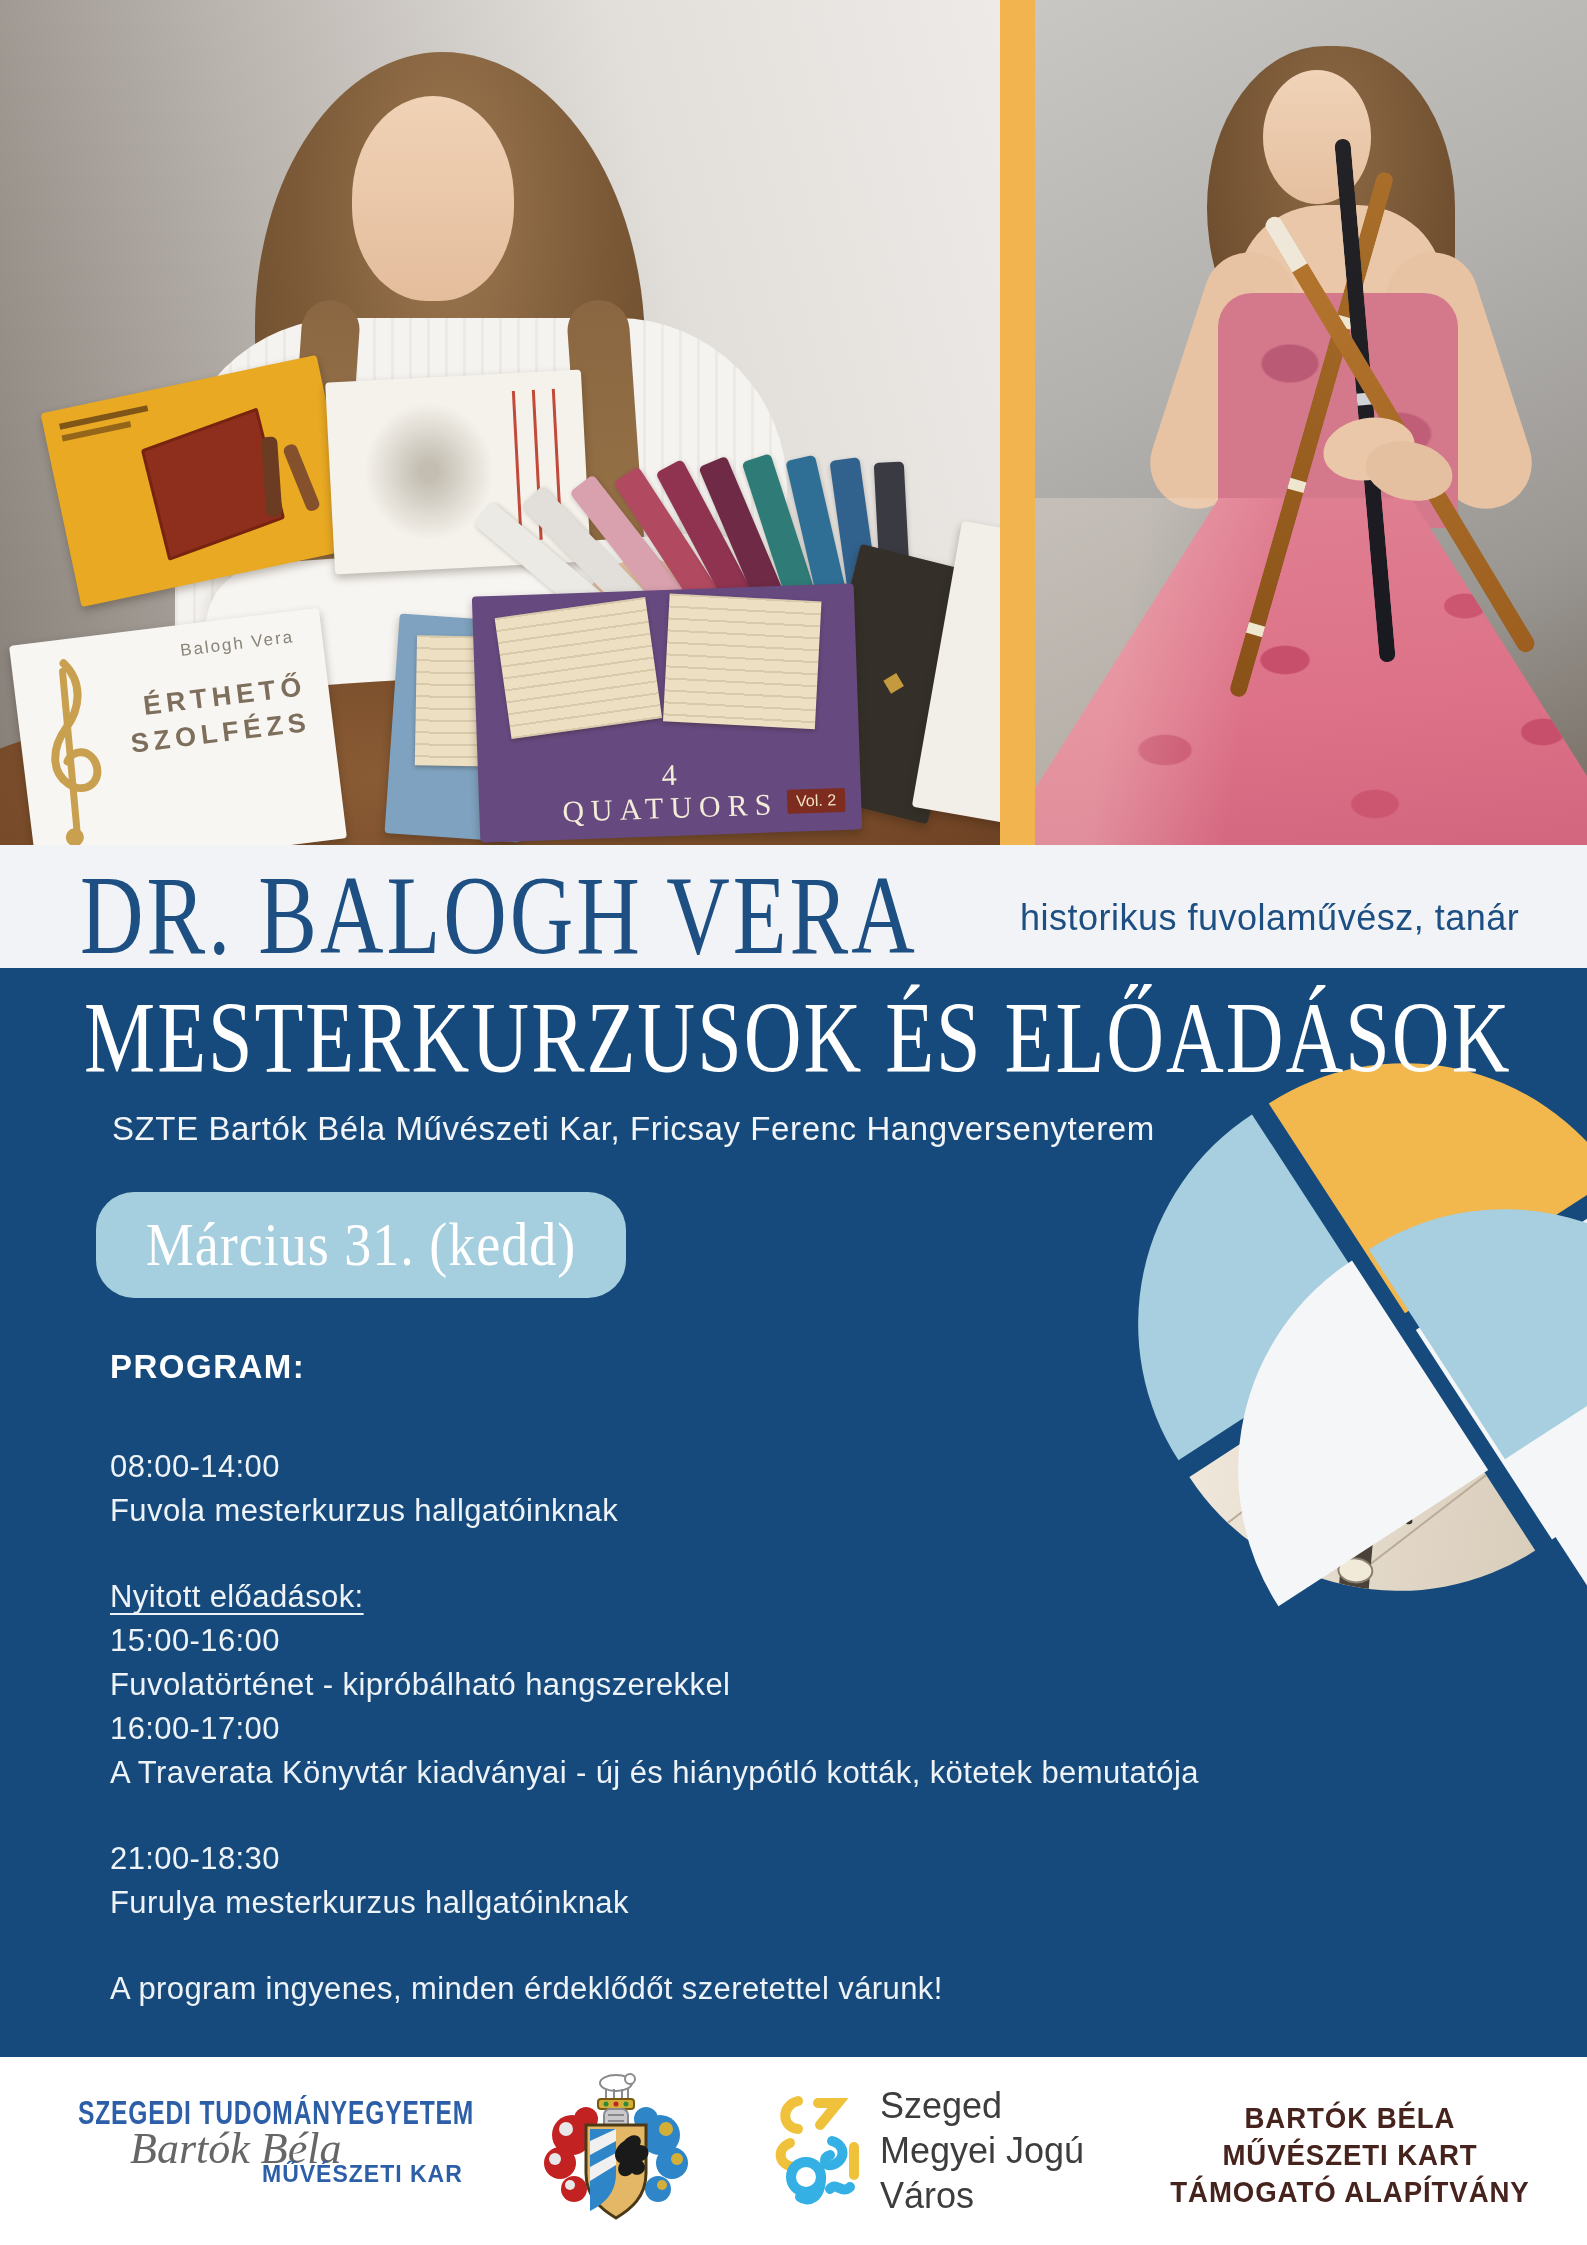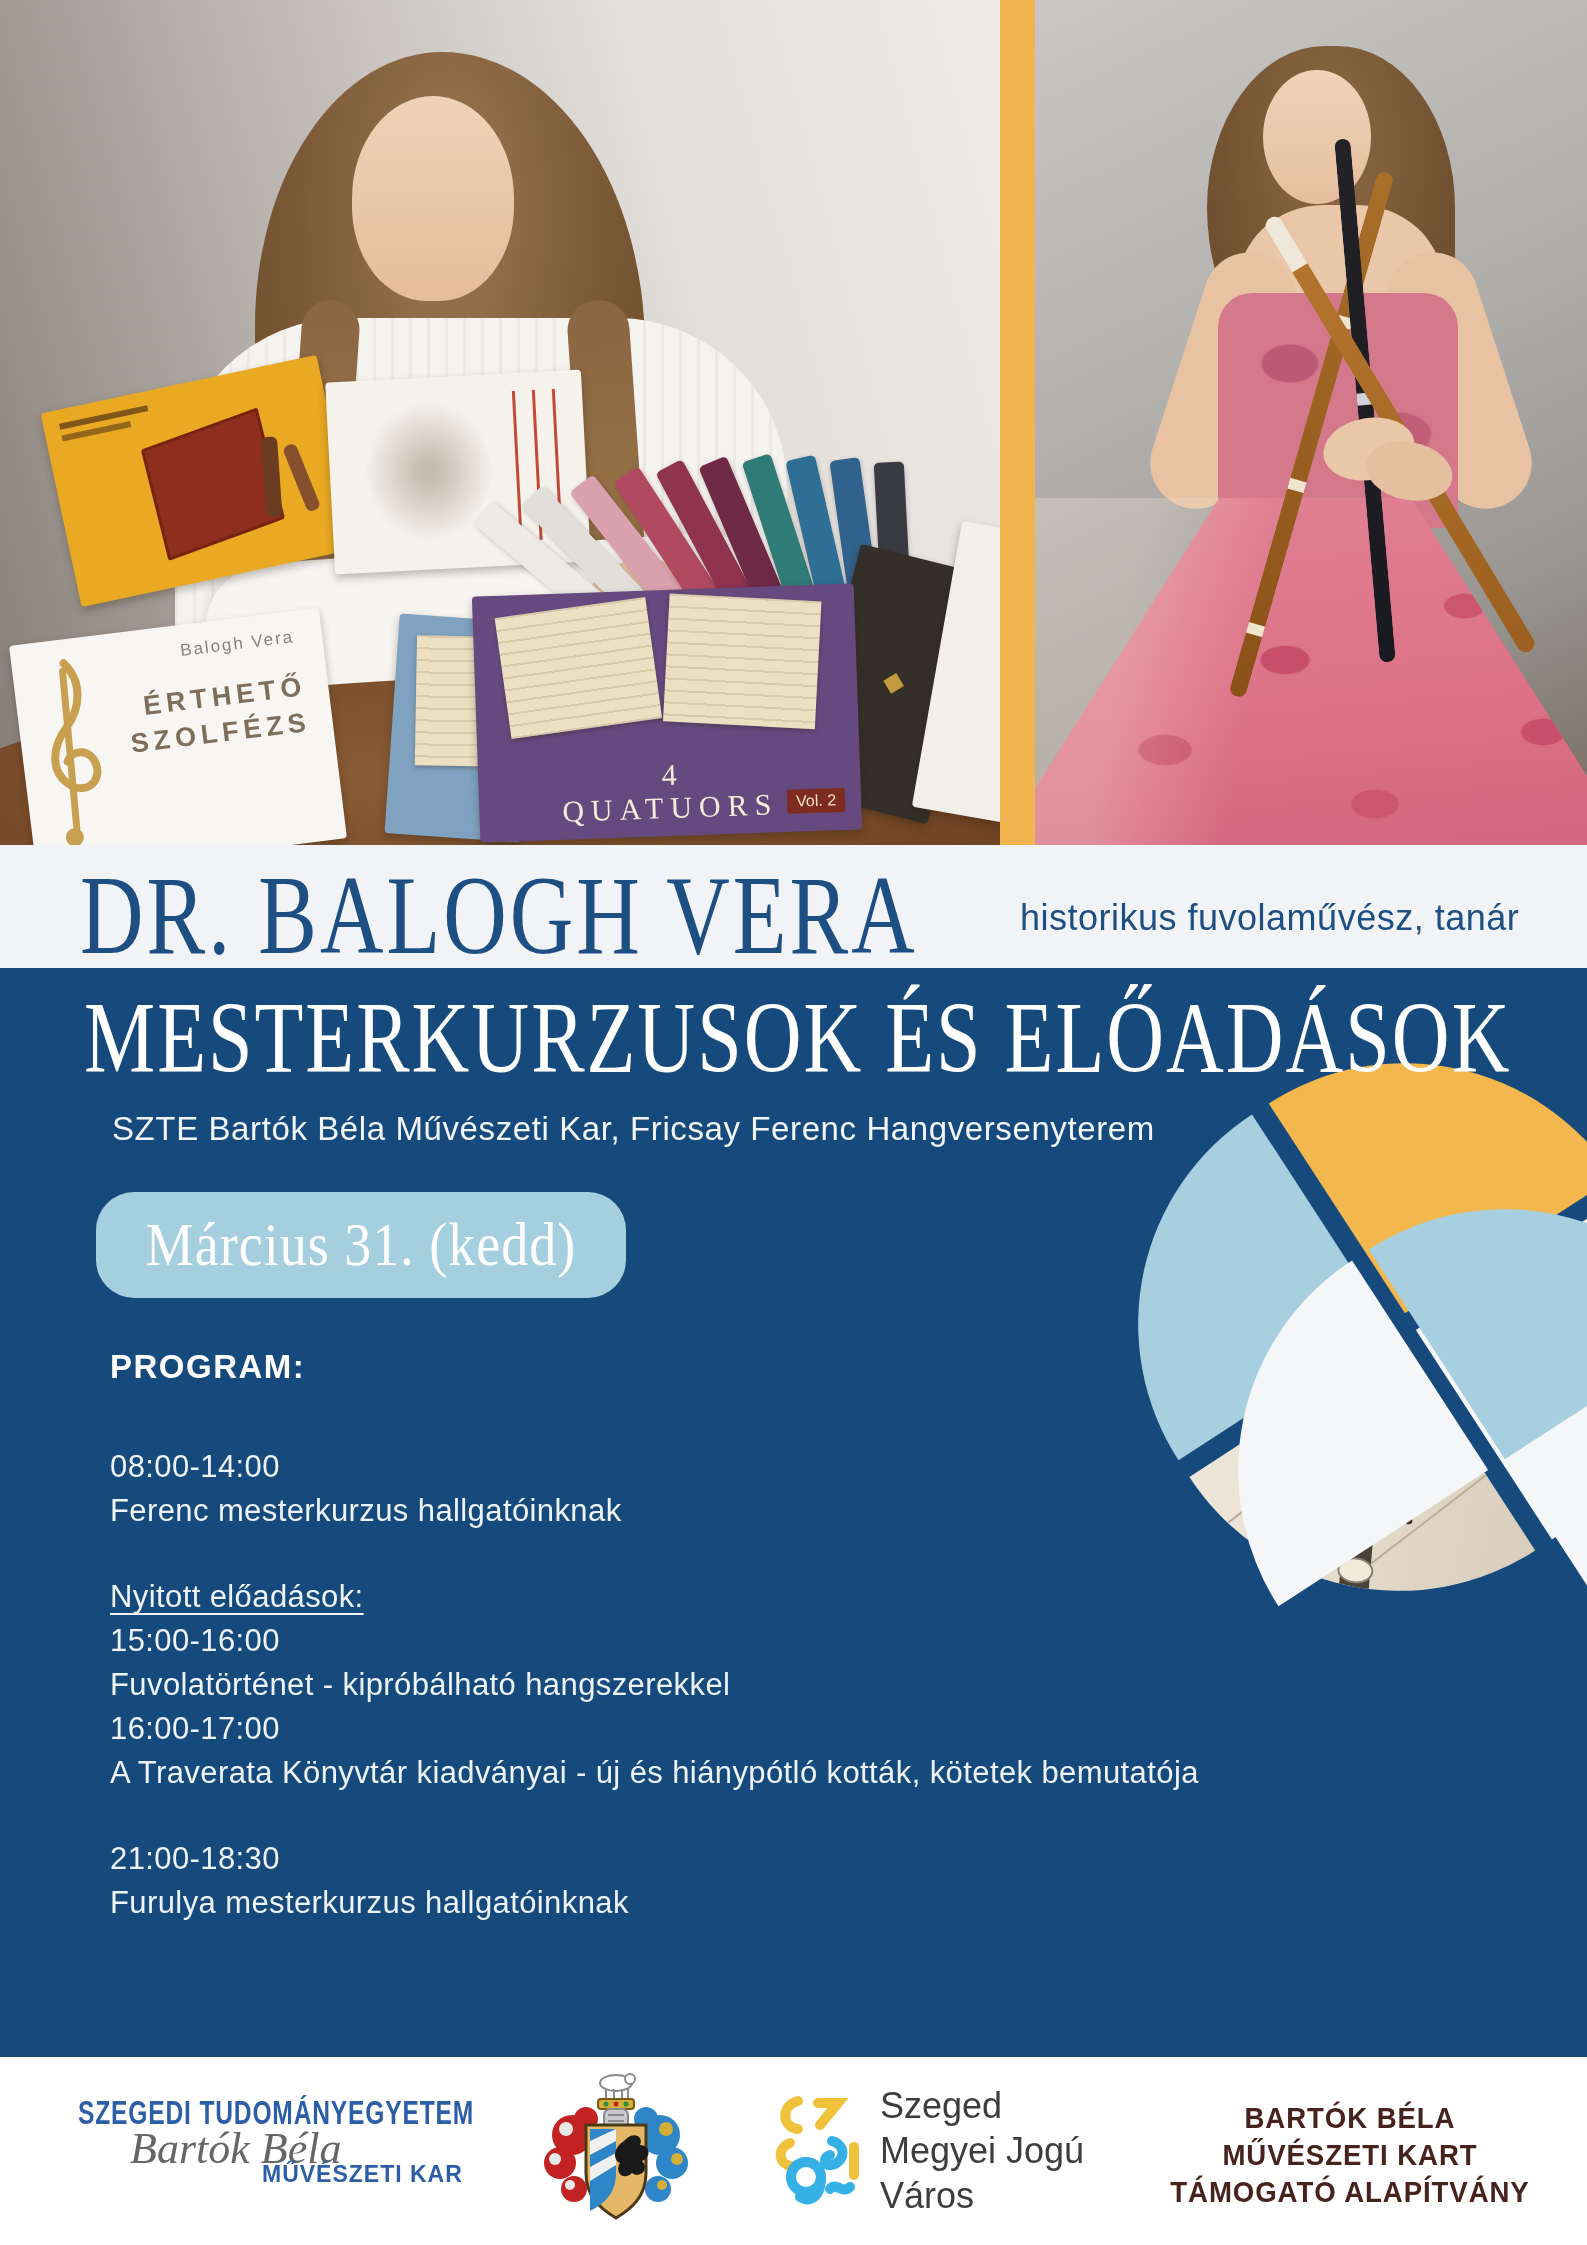--- a/index.html
+++ b/index.html
@@ -291,28 +291,29 @@
     <div class="venue">SZTE Bartók Béla Művészeti Kar, Fricsay Ferenc Hangversenyterem</div>
 
     <div class="date-badge">
       <span class="date-text">Március 31. (kedd)</span>
     </div>
 
     <div class="program-heading">PROGRAM:</div>
 
     <div class="schedule">
       <div>08:00-14:00</div>
-      <div>Ferenc mesterkurzus hallgatóinknak</div>
+      <div>Fuvola mesterkurzus hallgatóinknak</div>
       <div class="gap u">Nyitott előadások:</div>
       <div>15:00-16:00</div>
       <div>Fuvolatörténet - kipróbálható hangszerekkel</div>
       <div>16:00-17:00</div>
       <div>A Traverata Könyvtár kiadványai - új és hiánypótló kották, kötetek bemutatója</div>
       <div class="gap">21:00-18:30</div>
       <div>Furulya mesterkurzus hallgatóinknak</div>
+      <div class="gap">A program ingyenes, minden érdeklődőt szeretettel várunk!</div>
     </div>
   </div>
 
   <div id="footer">
 
     <div class="szte">
       <span class="szte-u">SZEGEDI TUDOMÁNYEGYETEM</span>
       <span class="szte-script">Bartók Béla</span>
       <span class="szte-k">MŰVÉSZETI KAR</span>
     </div>

